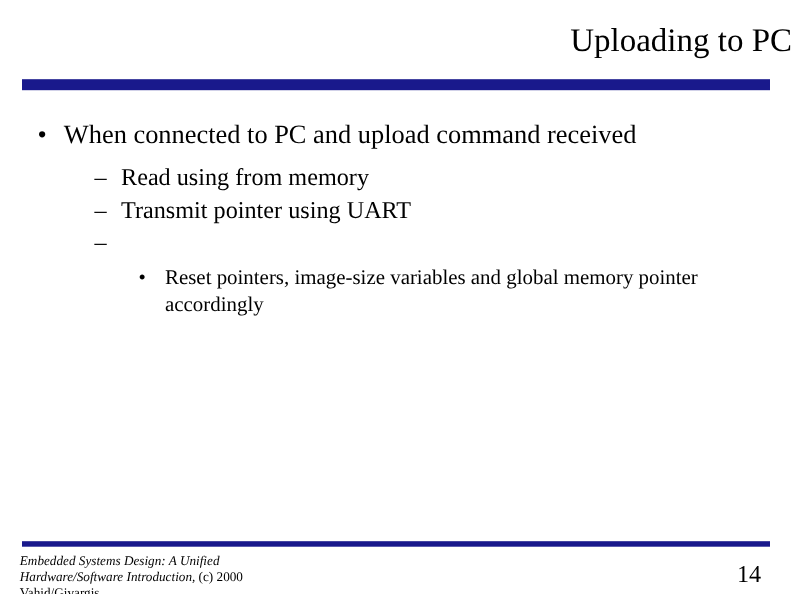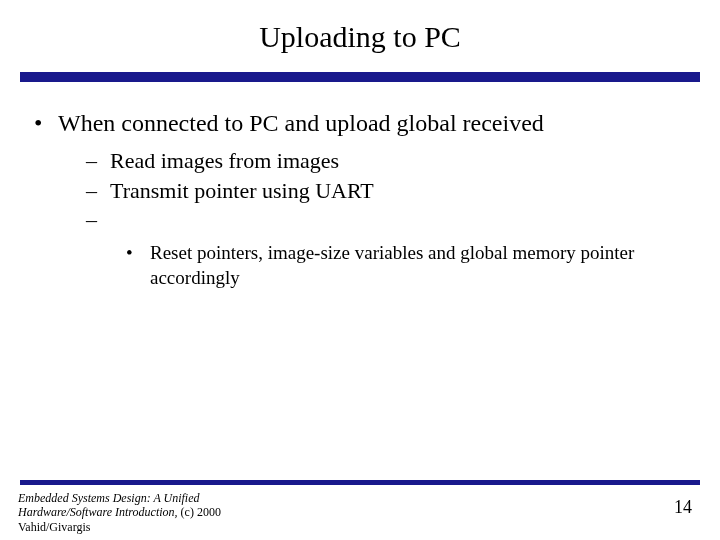--- a/index.html
+++ b/index.html
@@ -11,21 +11,21 @@
     position: relative;
     overflow: hidden;
   }
   .slide {
     width: 720px;
     height: 540px;
     position: relative;
     padding: 20px 0 0 0;
   }
   .title {
-    text-align: center;
+    text-align: right;
     font-size: 30px;
     font-weight: normal;
     margin-bottom: 18px;
   }
   .hr-top {
     height: 10px;
     background: #19198c;
     margin: 0 20px 26px 20px;
   }
   .content {
@@ -60,65 +60,65 @@
     margin-top: 6px;
     display: flex;
   }
   .b3 .bullet {
     width: 24px;
     flex: 0 0 24px;
   }
   .footer {
     position: absolute;
     left: 0; right: 0; bottom: 0;
-    height: 60px;
+    height: 48px;
   }
   .hr-bottom {
     height: 5px;
     background: #19198c;
     margin: 0 20px 6px 20px;
   }
   .footer-row {
     display: flex;
     justify-content: space-between;
     align-items: flex-start;
     padding: 0 28px 0 18px;
   }
   .footer-text {
     font-size: 12px;
     font-style: italic;
     line-height: 1.2;
     max-width: 260px;
   }
   .footer-text .noital { font-style: normal; }
   .page-num {
-    font-size: 18px;
+    font-size: 22px;
     font-style: normal;
     padding-top: 6px;
   }
 </style>
 </head>
 <body>
 
 <div class="slide">
 
   <h1 class="title">Uploading to PC</h1>
 
   <div class="hr-top"></div>
 
   <div class="content">
 
     <div class="b1">
       <span class="bullet">•</span>
-      <span>When connected to PC and upload global received</span>
+      <span>When connected to PC and upload command received</span>
     </div>
 
     <div class="b2">
       <span class="bullet">–</span>
-      <span>Read images from images</span>
+      <span>Read using from memory</span>
     </div>
 
     <div class="b2">
       <span class="bullet">–</span>
       <span>Transmit pointer using UART</span>
     </div>
 
     <div class="b2">
       <span class="bullet">–</span>
     </div>

